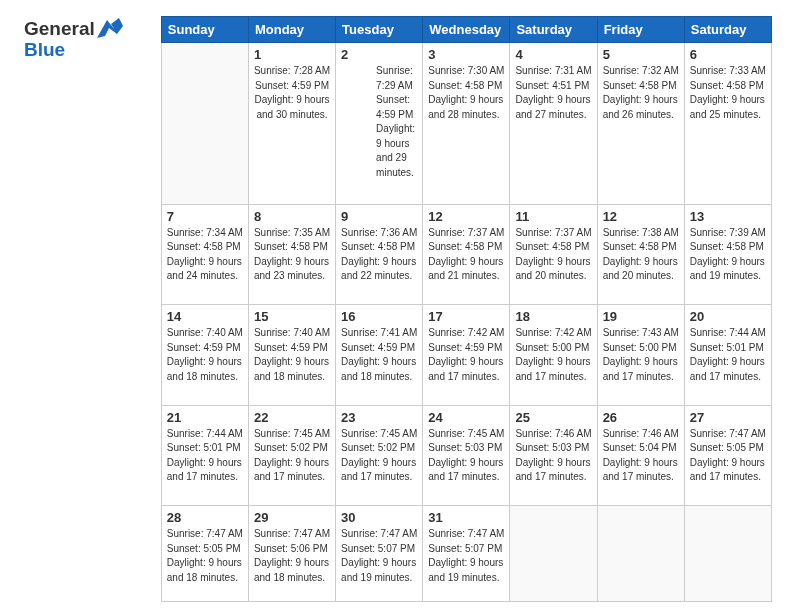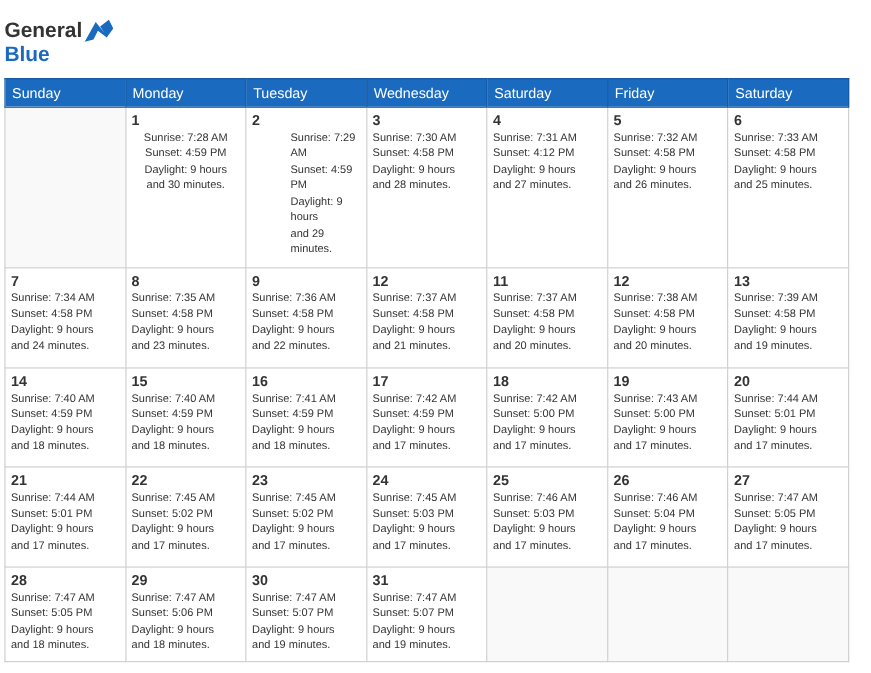--- a/index.html
+++ b/index.html
@@ -6,23 +6,24 @@
     body {
       font-family: Arial, sans-serif;
       background: #fff;
       width: 792px;
       height: 612px;
       overflow: hidden;
     }
     .page {
       width: 792px;
       height: 612px;
-      padding: 16px 20px 10px 4px;
+      padding: 16px 20px 10px 24px;
       display: flex;
-      flex-direction: column;
+      flex-direction: row;
+      gap: 38px;
     }
     .header {
       display: flex;
       justify-content: space-between;
       align-items: flex-start;
       margin-bottom: 10px;
     }
     .logo {
       display: flex;
       align-items: center;
@@ -43,21 +44,21 @@
       flex: 1;
       border: 1px solid #ccc;
       border-collapse: collapse;
       width: 100%;
       table-layout: fixed;
     }
     .calendar th {
       background: #1a6abf;
       color: #fff;
       font-size: 13px;
-      font-weight: normal;
+      font-weight: bold;
       padding: 5px 6px;
       border: 1px solid #1558a0;
       text-align: left;
     }
     .calendar td {
       border: 1px solid #ccc;
       vertical-align: top;
       padding: 4px 5px;
       font-size: 10.5px;
       color: #333;
@@ -135,21 +136,21 @@
           <td>
             <span class="day-num">3</span>
             <div class="day-info" style="white-space: pre-line;">Sunrise: 7:30 AM
 Sunset: 4:58 PM
 Daylight: 9 hours
 and 28 minutes.</div>
           </td>
           <td>
             <span class="day-num">4</span>
             <div class="day-info" style="white-space: pre-line;">Sunrise: 7:31 AM
-Sunset: 4:12 PM
+Sunset: 4:51 PM
 Daylight: 9 hours
 and 27 minutes.</div>
           </td>
           <td>
             <span class="day-num">5</span>
             <div class="day-info" style="white-space: pre-line;">Sunrise: 7:32 AM
 Sunset: 4:58 PM
 Daylight: 9 hours
 and 26 minutes.</div>
           </td>

